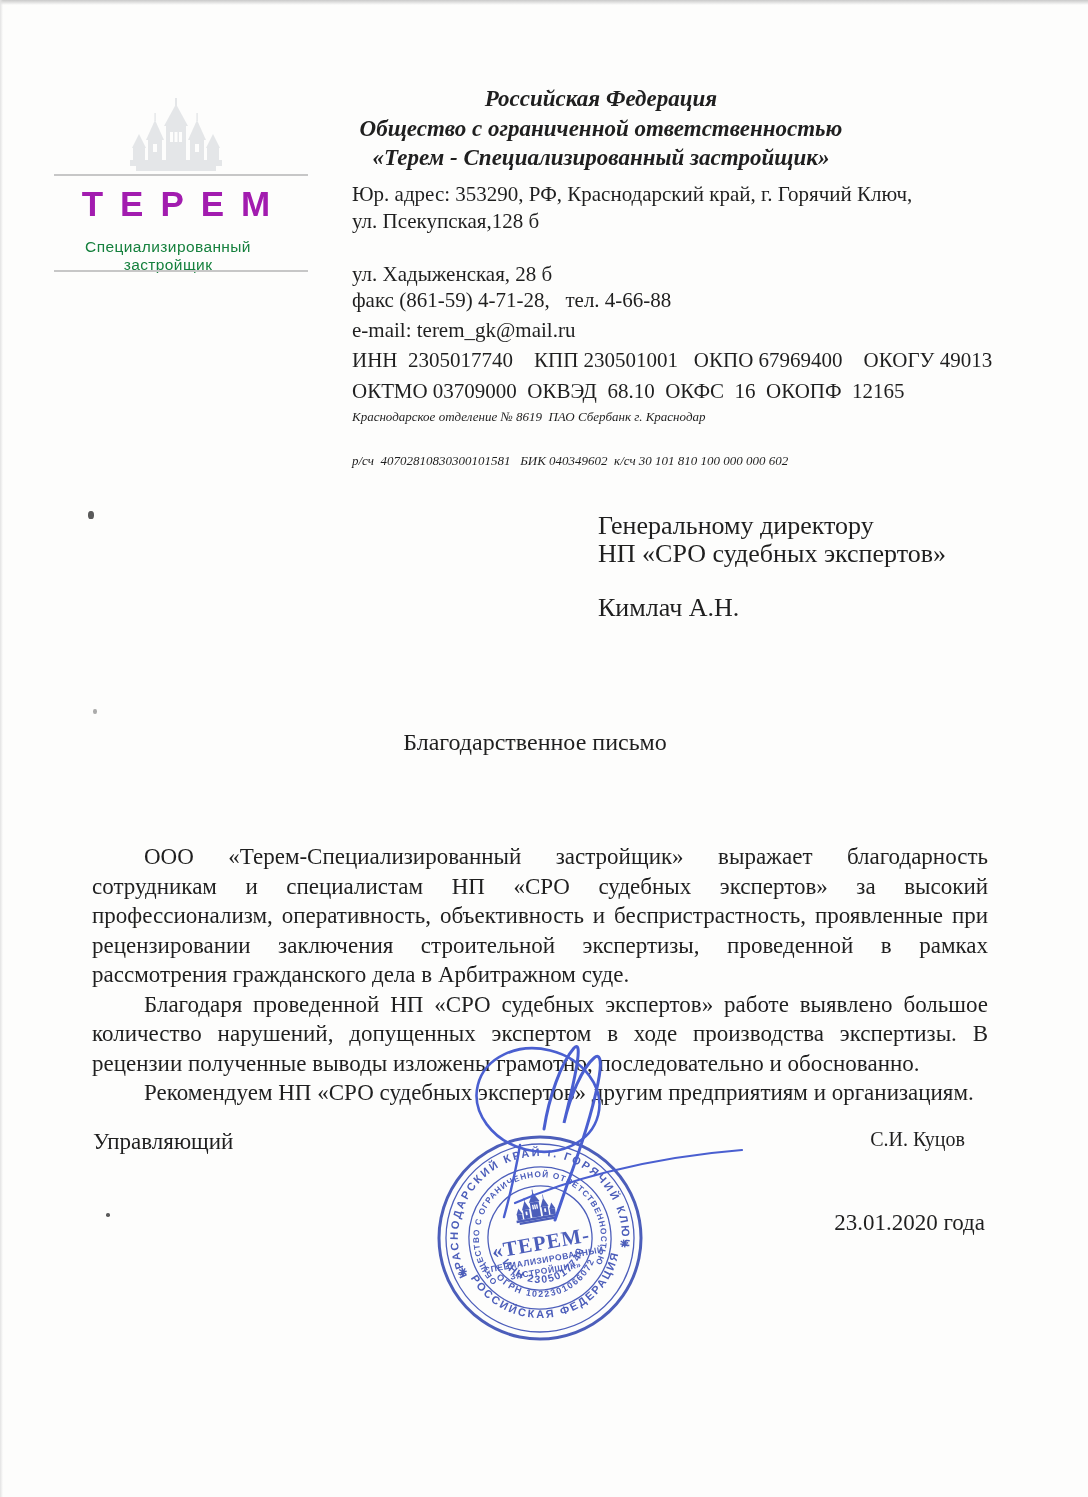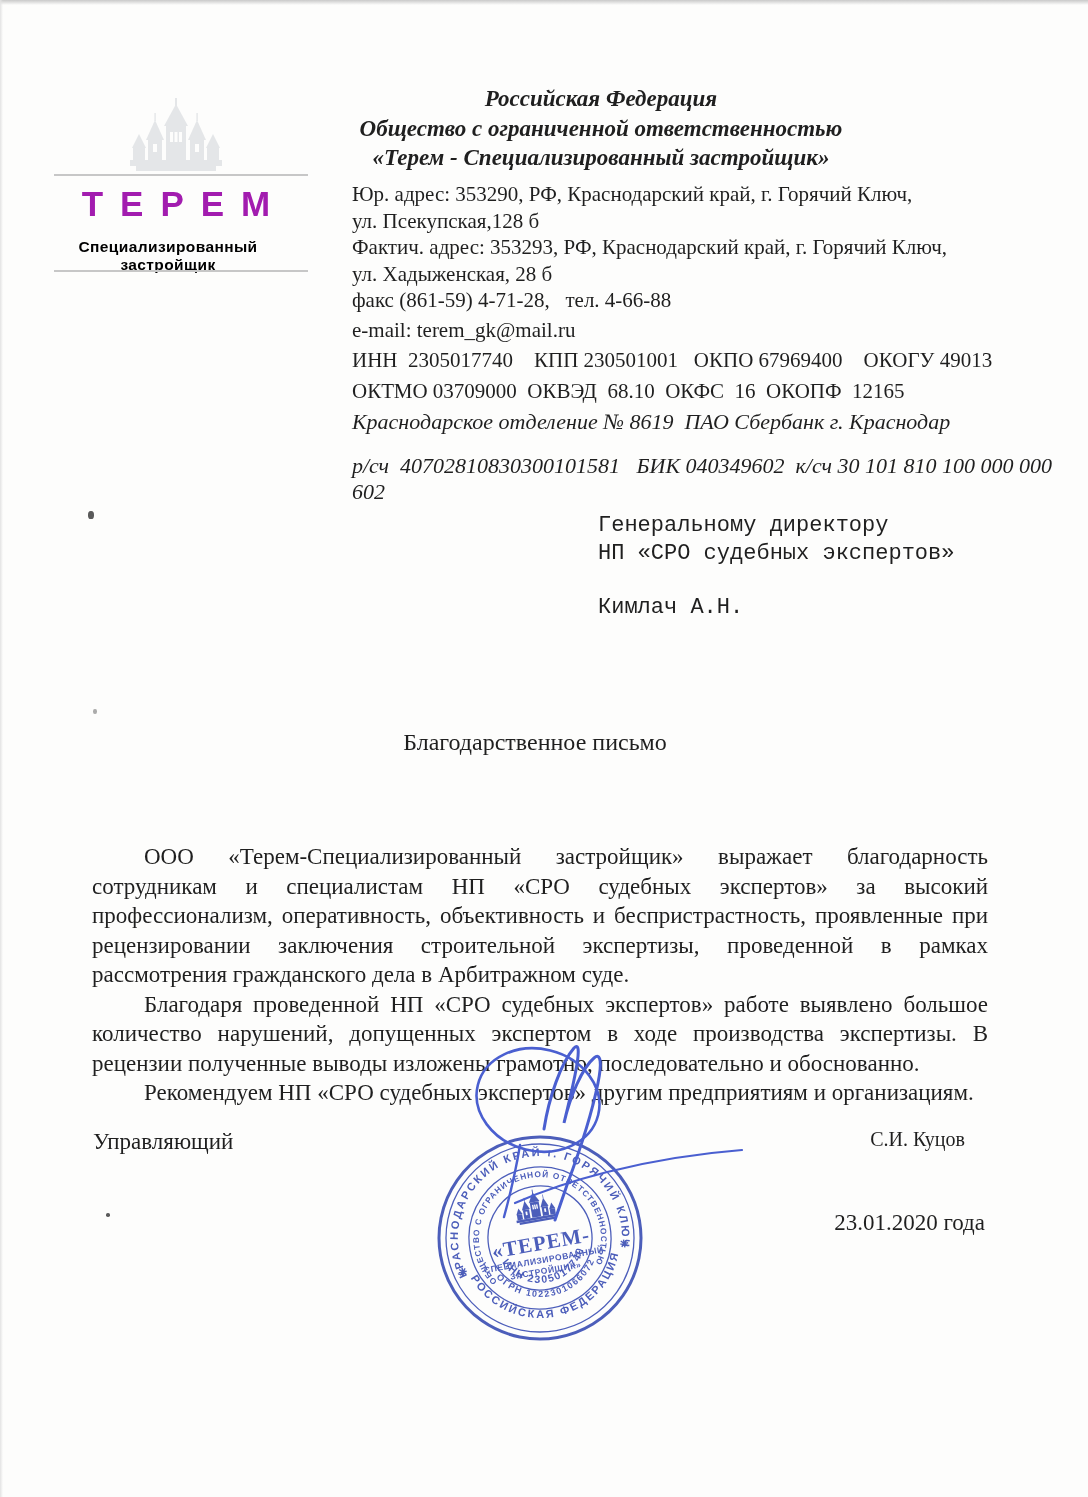--- a/index.html
+++ b/index.html
@@ -19,32 +19,32 @@
   .logo .wm{position:absolute;left:86px;top:2px;opacity:.17;color:#6f7a8c;}
   .logo .rule{position:absolute;left:14px;right:4px;height:0;border-top:2px solid #c7c7c7;}
   .logo .rule.top{top:82px;} .logo .rule.bot{top:178px;}
   .logo .brand{
     position:absolute;left:0;right:0;top:92px;text-align:center;
     font-family:"Liberation Sans",sans-serif;font-weight:bold;
     font-size:35px;letter-spacing:17px;text-indent:17px;color:#a21caf;
   }
   .logo .brand-sub{
     position:absolute;left:0;right:16px;top:146px;text-align:center;
-    font-family:"Liberation Sans",sans-serif;font-weight:bold;
-    font-size:15.5px;letter-spacing:.4px;color:#000000;
+    font-family:"Liberation Sans",sans-serif;font-weight:normal;
+    font-size:15.5px;letter-spacing:.4px;color:#15803d;
   }
 
   
   .hdr-center{position:absolute;left:352px;top:84px;width:498px;text-align:center;
     font-weight:bold;font-style:italic;font-size:23px;line-height:29.5px;}
   .hline{position:absolute;left:352px;white-space:pre-wrap;font-size:21px;}
-  .hline.it{font-style:italic;font-size:22px;}
-
-  
-  .recipient{position:absolute;left:598px;top:512px;font-size:22px;line-height:28px;font-family:Liberation Mono, monospace;}
+  .hline.it{font-style:italic;font-size:13px;}
+
+  
+  .recipient{position:absolute;left:598px;top:512px;font-size:26px;line-height:28px;}
   .recipient .name{margin-top:26px;}
 
   
   .title{position:absolute;left:0;right:18px;top:729px;text-align:center;font-size:24px;}
   .body{position:absolute;left:92px;top:808px;width:896px;
     font-size:23px;line-height:29.5px;text-align:justify;margin-top:34px;}
   .body p{margin:0;text-indent:52px;}
 
   
   .position{position:absolute;left:93px;top:1129px;font-size:23px;}
@@ -101,21 +101,20 @@
   </div>
 
   <div class="hdr-center">
     <div>Российская Федерация</div>
     <div>Общество с ограниченной ответственностью</div>
     <div>«Терем - Специализированный застройщик»</div>
   </div>
 
   <div class="hline" style="top:182px;">Юр. адрес: 353290, РФ, Краснодарский край, г. Горячий Ключ,</div>
   <div class="hline" style="top:209px;">ул. Псекупская,128 б</div>
-  <div class="hline" style="top:235px;">Фактич. адрес: 353293, РФ, Краснодарский край, г. Горячий Ключ,</div>
   <div class="hline" style="top:262px;">ул. Хадыженская, 28 б</div>
   <div class="hline" style="top:288px;">факс (861-59) 4-71-28,   тел. 4-66-88</div>
   <div class="hline" style="top:318px;">e-mail: terem_gk@mail.ru</div>
   <div class="hline" style="top:348px;">ИНН  2305017740    КПП 230501001   ОКПО 67969400    ОКОГУ 49013</div>
   <div class="hline" style="top:379px;">ОКТМО 03709000  ОКВЭД  68.10  ОКФС  16  ОКОПФ  12165</div>
   <div class="hline it" style="top:409px;">Краснодарское отделение № 8619  ПАО Сбербанк г. Краснодар</div>
   <div class="hline it" style="top:436px;margin-top:17px;">р/сч  40702810830300101581   БИК 040349602  к/сч 30 101 810 100 000 000 602</div>
 
   <div class="recipient">
     <div>Генеральному директору</div>

